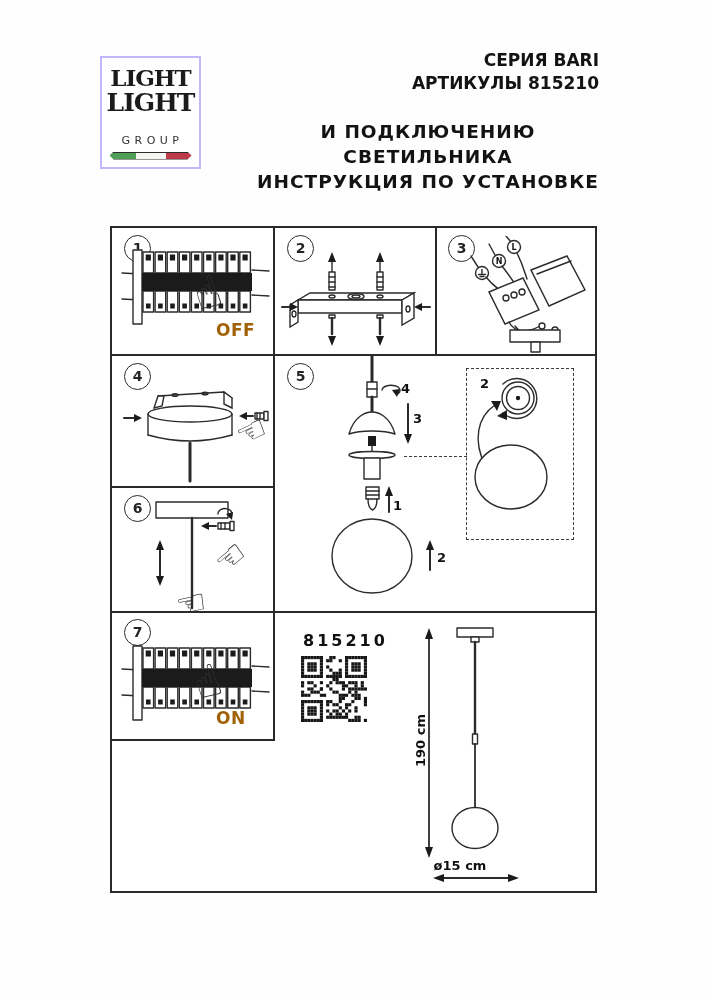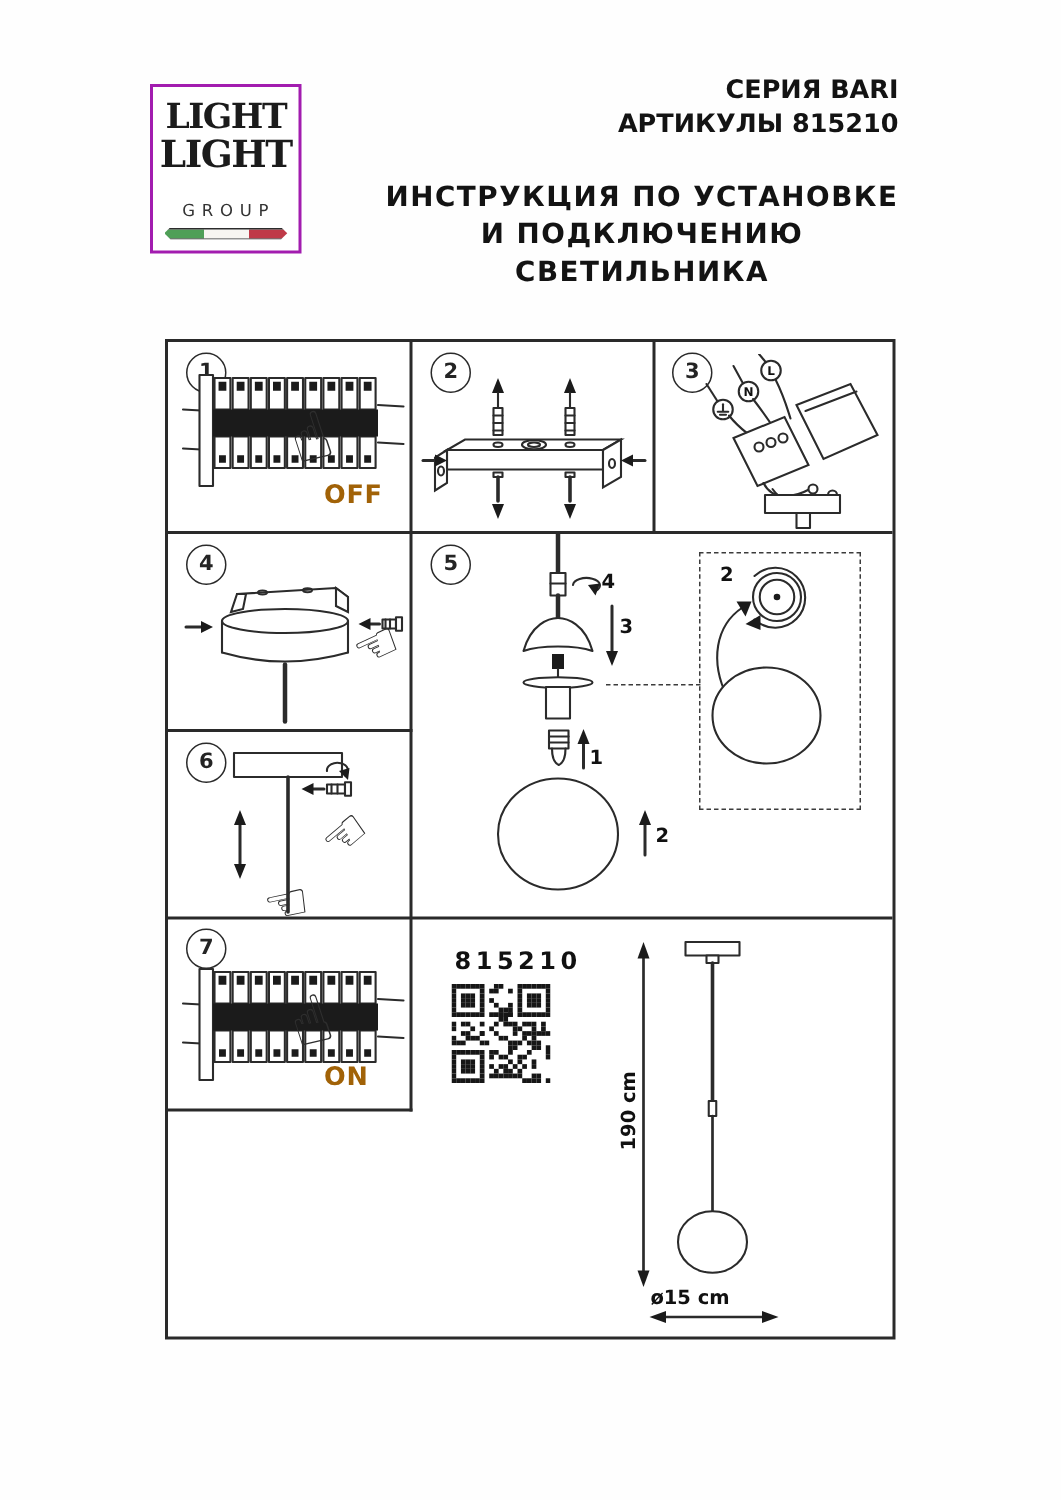--- a/index.html
+++ b/index.html
@@ -1,21 +1,21 @@
 <!DOCTYPE html>
 <html><head>
 <meta charset="utf-8">
 <style>
   * { margin:0; padding:0; box-sizing:border-box; }
   body { background:#e9e9e7; font-family:"DejaVu Sans", sans-serif; color:#242424; }
   .page { position:relative; width:707px; height:1000px; background:#fefefe; margin:0 auto; overflow:hidden; }
 
   
   .logo-box { position:absolute; left:100px; top:56px; width:101px; height:113px;
-    border:2px solid #a21caf; background:#fff; display:flex; flex-direction:column;
+    border:2px solid #c4b5fd; background:#fff; display:flex; flex-direction:column;
     align-items:center; justify-content:center; }
   .logo-w1 { font-family:"DejaVu Serif", serif; font-weight:bold; font-size:23px; line-height:24px; letter-spacing:-1px; color:#1b1b1b; }
   .logo-w2 { font-family:"DejaVu Serif", serif; font-weight:bold; font-size:25px; line-height:25px; letter-spacing:-1px; color:#1b1b1b; }
   .logo-w3 { font-size:11px; letter-spacing:4.5px; color:#333; margin-top:20px; line-height:12px; padding-left:4px; }
   .logo-flag { width:82px; height:8px; margin-top:5px;
     border-top:1.2px solid #2c2c2c; border-bottom:1.2px solid #2c2c2c;
     background:linear-gradient(to right,#4f9f57 0 32%,#f7f5f1 32% 68%,#bf3a48 68% 100%);
     clip-path:polygon(0 50%,5% 0,95% 0,100% 50%,95% 100%,5% 100%); }
 
   .hdr-right { position:absolute; right:108px; top:49px; text-align:right;
@@ -68,22 +68,22 @@
     <div class="logo-w3">GROUP</div>
     <div class="logo-flag"></div>
   </div>
 
   <div class="hdr-right">
     <div>СЕРИЯ BARI</div>
     <div>АРТИКУЛЫ 815210</div>
   </div>
 
   <div class="hdr-title">
+    <div>И ПОДКЛЮЧЕНИЮ СВЕТИЛЬНИКА</div>
     <div>ИНСТРУКЦИЯ ПО УСТАНОВКЕ</div>
-    <div>И ПОДКЛЮЧЕНИЮ СВЕТИЛЬНИКА</div>
   </div>
 
   <div class="grid">
 
     <div class="gline" style="left:161px;top:0;width:2px;height:513px"></div>
     <div class="gline" style="left:323px;top:0;width:2px;height:128px"></div>
     <div class="gline" style="left:0;top:126px;width:483px;height:2px"></div>
     <div class="gline" style="left:0;top:258px;width:163px;height:2px"></div>
     <div class="gline" style="left:0;top:383px;width:483px;height:2px"></div>
     <div class="gline" style="left:0;top:511px;width:163px;height:2px"></div>

